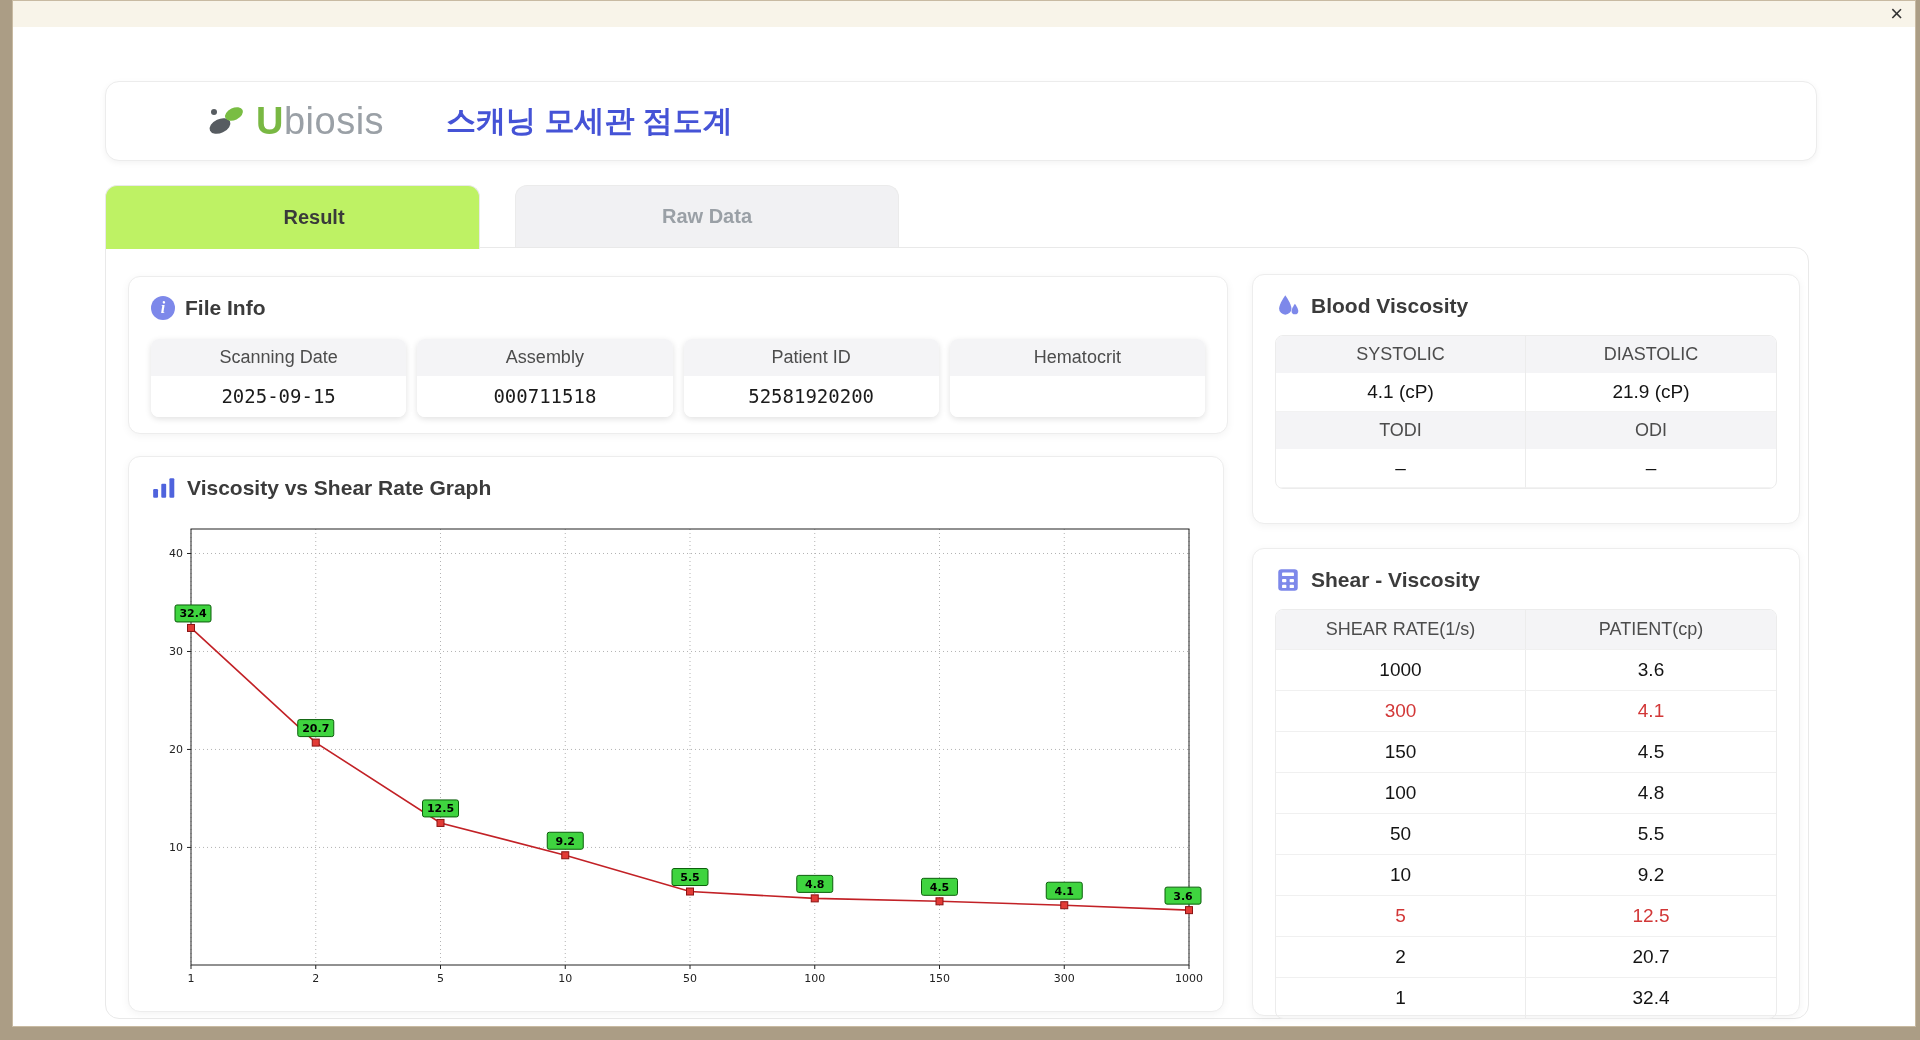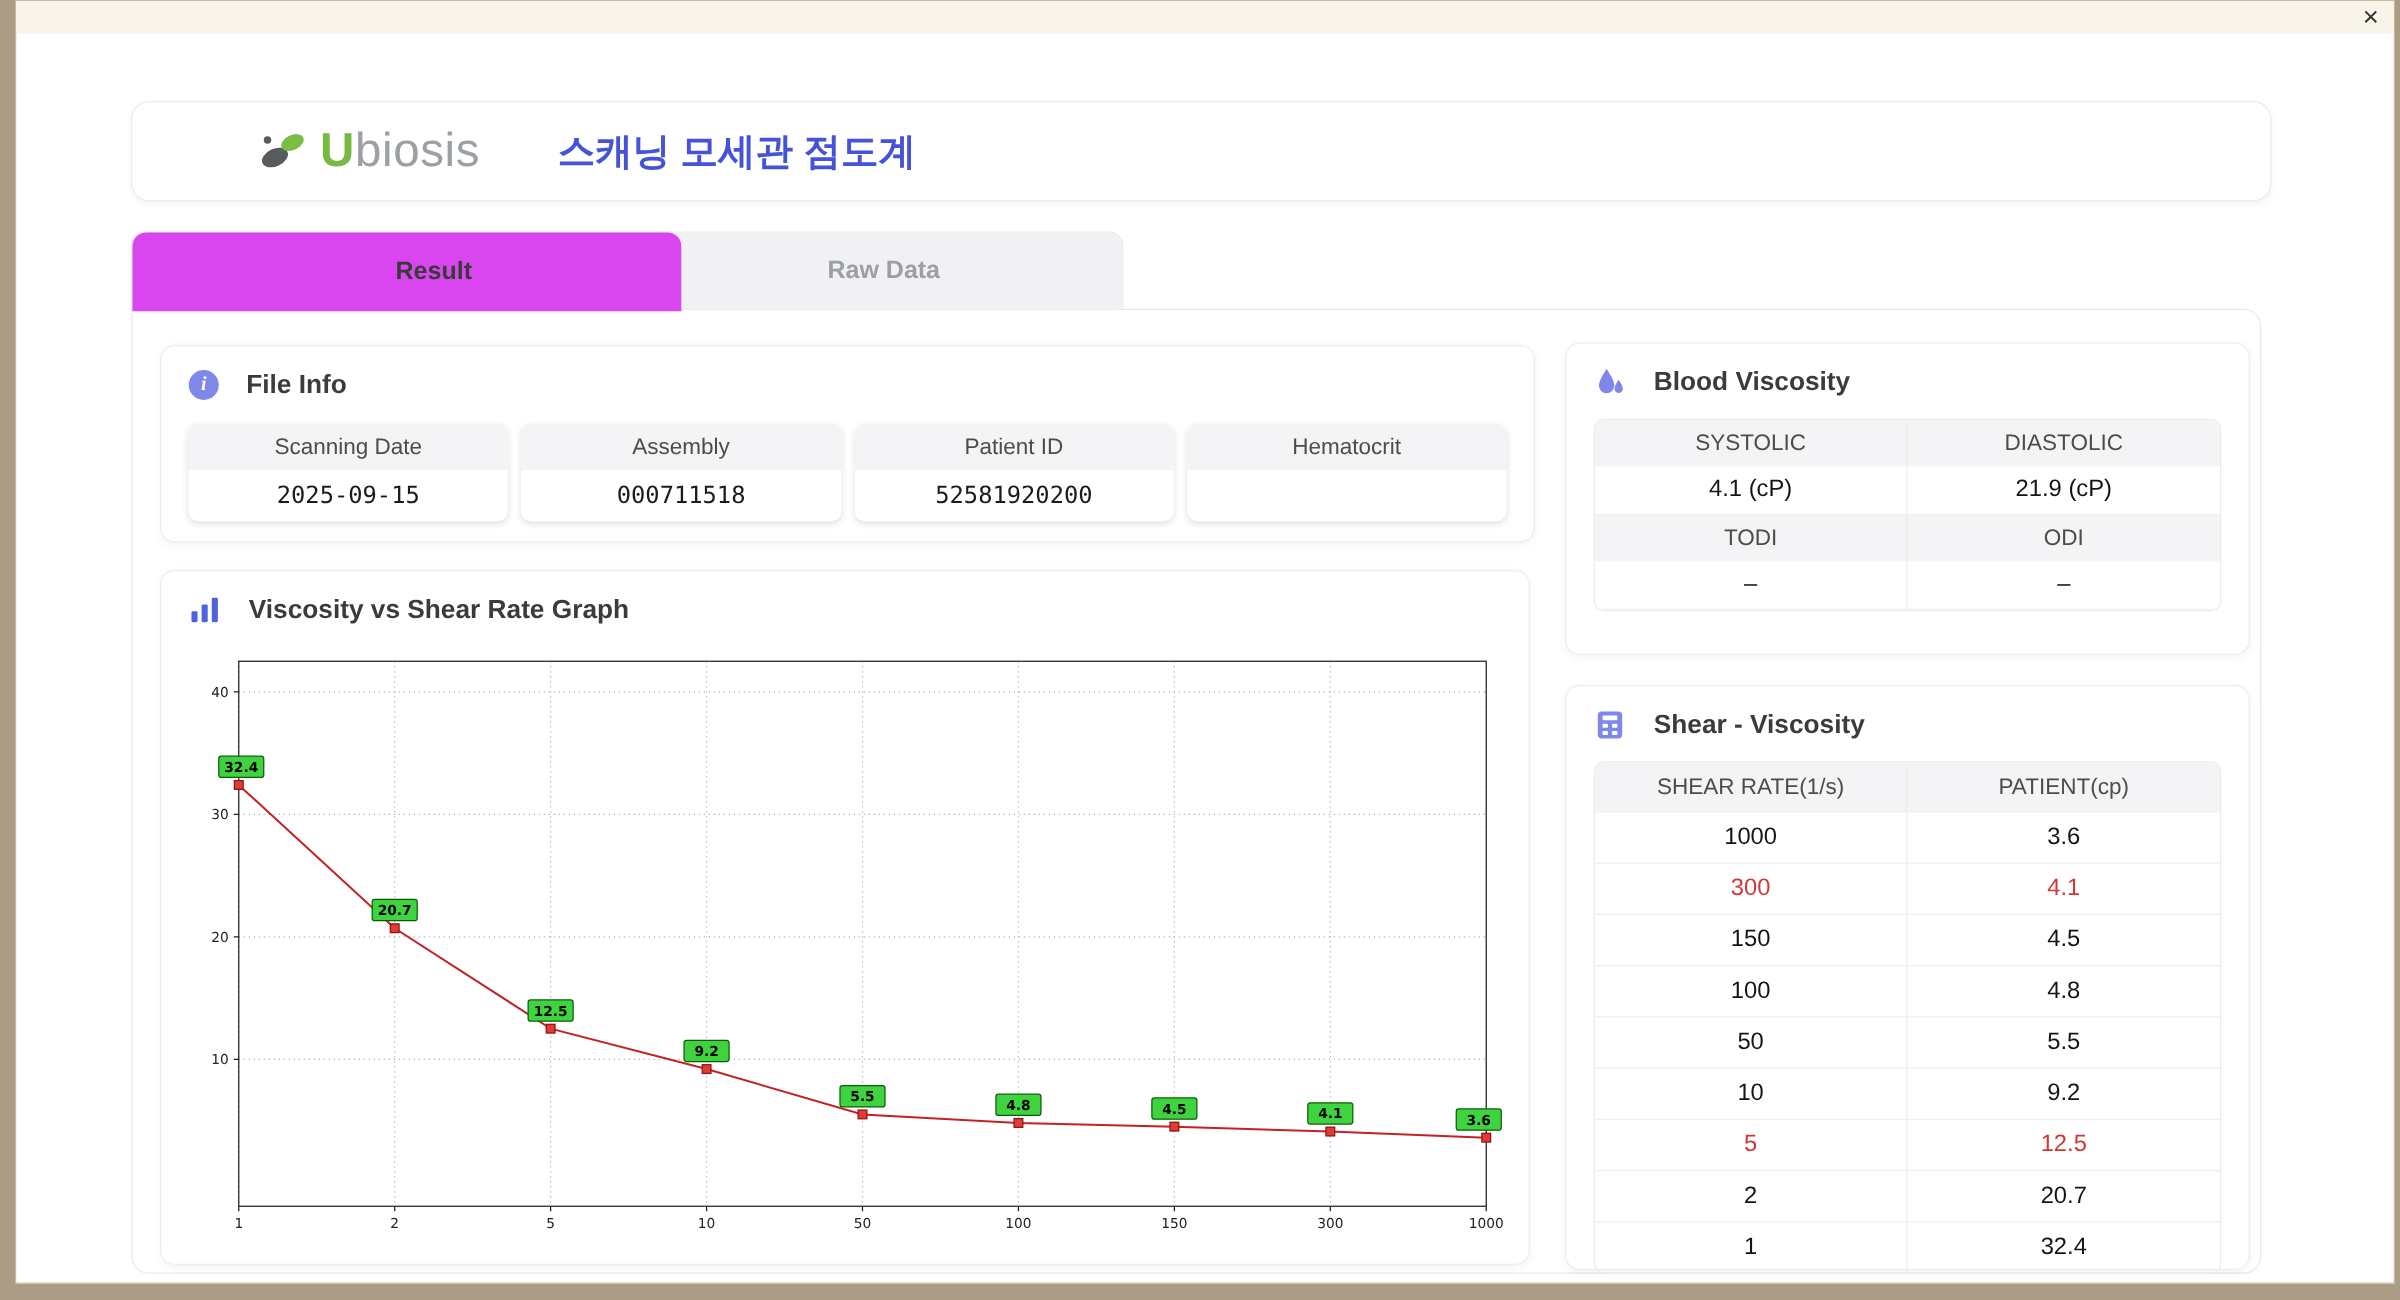--- a/index.html
+++ b/index.html
@@ -28,42 +28,42 @@
   .brand{display:flex;align-items:center;gap:6px;margin-left:54px;}
   .brand-text{font-size:38px;letter-spacing:.5px;color:#9aa0a6;font-weight:500;}
   .brand-u{color:#79b843;font-weight:700;}
   .app-title{margin-left:62px;font-size:30px;font-weight:700;color:#4553d6;}
   
   .tab{
     position:absolute;top:184px;display:flex;align-items:center;justify-content:center;
     font-size:20px;font-weight:700;border-radius:12px 12px 0 0;cursor:pointer;box-sizing:border-box;
   }
   .tab-active{
-    left:92px;width:441px;height:64px;background:#d946ef;
+    left:92px;width:375px;height:64px;background:#bef264;
     border:1px solid #e9e9e9;border-bottom:none;color:#3a3a3a;z-index:3;padding-left:43px;
   }
   .tab-inactive{
     left:502px;width:384px;height:62px;background:#f1f1f3;
     border:1px solid #ebebeb;border-bottom:none;color:#9aa0a6;z-index:1;
   }
   
   .content-panel{
     position:absolute;left:92px;top:246px;width:1704px;height:772px;
     background:#fff;border:1px solid #e9e9e9;border-radius:0 14px 14px 14px;
     z-index:2;box-sizing:border-box;
   }
   .card{
     position:absolute;background:#fff;border:1px solid #ededed;border-radius:12px;
     box-shadow:0 2px 8px rgba(0,0,0,.05);padding:16px 22px;box-sizing:border-box;
   }
   .file-info-card{left:22px;top:28px;width:1100px;height:158px;}
   .graph-card{left:22px;top:208px;width:1096px;height:556px;}
   .blood-card{left:1146px;top:26px;width:548px;height:250px;}
   .shear-card{left:1146px;top:300px;width:548px;height:468px;}
-  .card-title-row{display:flex;align-items:center;gap:22px;height:30px;}
+  .card-title-row{display:flex;align-items:center;gap:10px;height:30px;}
   .card-title{font-size:21px;font-weight:700;color:#3b3b3b;margin:0;}
   
   .info-icon{
     width:24px;height:24px;border-radius:50%;background:#7d88ea;color:#fff;
     display:flex;align-items:center;justify-content:center;
     font-family:"Liberation Serif",serif;font-style:italic;font-weight:700;font-size:16px;flex:0 0 auto;
   }
   .info-icon::after{content:"i";}
   .icon-svg{width:26px;height:26px;flex:0 0 auto;}
   

